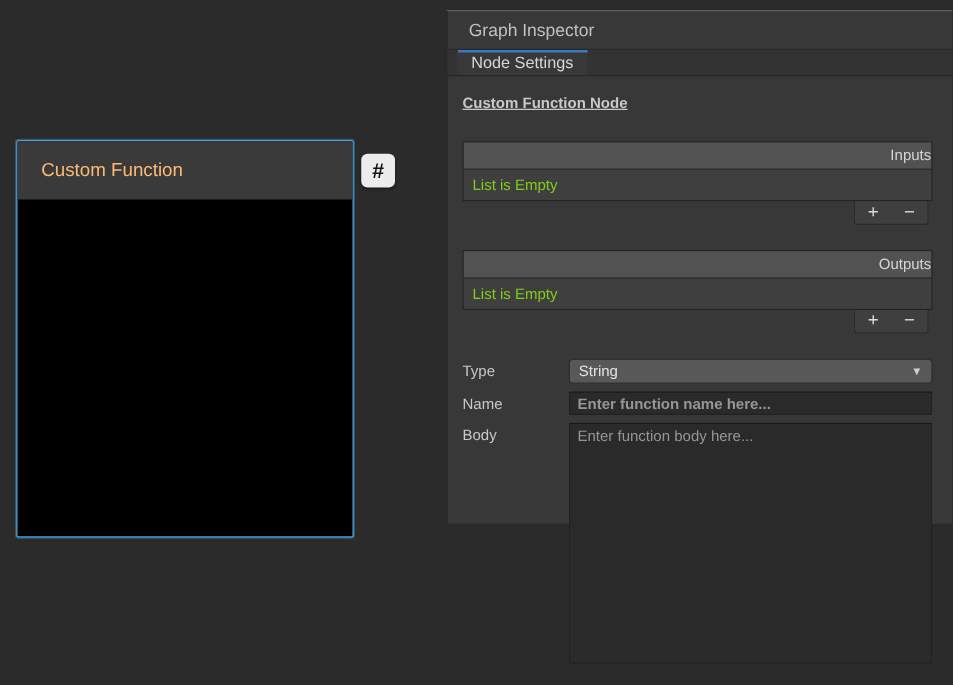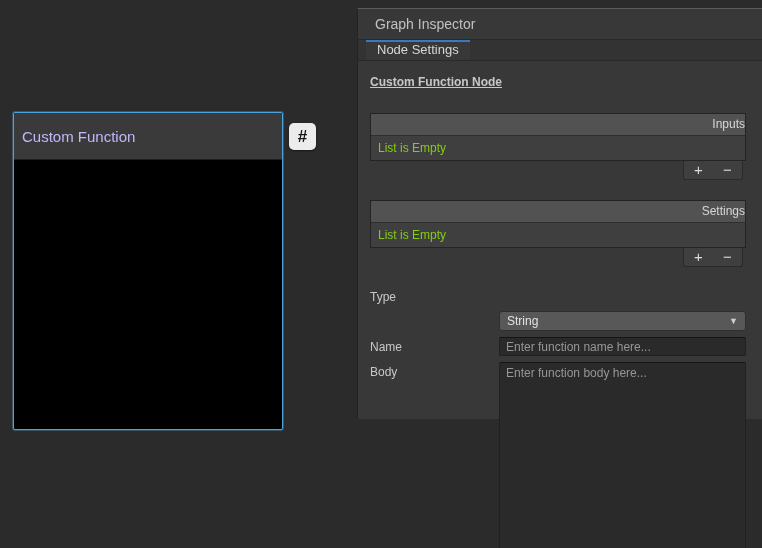--- a/index.html
+++ b/index.html
@@ -15,22 +15,22 @@
     position:absolute; left:13px; top:112px;
     width:270px; height:318px;
     background:#000;
     border:1px solid #4aa3df;
     border-radius:2px;
     box-shadow:0 0 0 1px rgba(74,163,223,.35);
   }
   .node-title {
     height:47px; line-height:47px;
     background:#3a3a3a;
-    color:#c4b5fd; font-size:15px;
-    padding-left:8px;
+    color:#fdba74; font-size:15px;
+    padding-left:19px;
     border-bottom:1px solid #1e1e1e;
     border-radius:1px 1px 0 0;
     user-select:none;
   }
   .node-badge {
     position:absolute; left:289px; top:123px;
     width:27px; height:27px;
     background:#ececec; color:#141414;
     border-radius:5px;
     display:flex; align-items:center; justify-content:center;
@@ -115,51 +115,49 @@
     flex:1;
     color:#dcdcdc; font-size:15px; line-height:17px;
     text-align:center;
     cursor:default;
   }
 
   
   .field-row {
     display:flex; align-items:flex-start;
     margin-bottom:6px;
-    gap:44px;
   }
   .field-label {
     width:85px; flex:none;
     color:#c8c8c8; font-size:12px;
     padding-top:3px;
   }
   .dropdown {
     flex:1; height:20px;
     background:#585858;
     border:1px solid #2f2f2f;
     border-radius:3px;
     display:flex; align-items:center; justify-content:space-between;
     padding:0 7px;
     color:#e2e2e2; font-size:12px;
     cursor:default;
-    margin-top:24px;
   }
   .dropdown .arrow { color:#cfcfcf; font-size:9px; }
   .text-input, .text-area {
     flex:1;
     background:#2a2a2a;
     border:1px solid #212121;
     border-top-color:#141414;
     border-radius:2px;
     color:#d2d2d2; font-size:12px;
     font-family:"Liberation Sans", sans-serif;
     padding:0 6px;
     outline:none;
   }
-  .text-input { height:19px; }
+  .text-input { height:19px;font-weight:bold; }
   .text-area {
     height:193px;
     resize:none;
     padding:3px 6px;
   }
   .text-input::placeholder, .text-area::placeholder { color:#969696; opacity:1; }
 </style>
 </head>
 <body>
 
@@ -190,21 +188,21 @@
       <div class="rlist-footer">
         <div class="rlist-btns">
           <div class="rlist-btn">+</div>
           <div class="rlist-btn">−</div>
         </div>
       </div>
     </div>
 
     <div class="rlist">
       <div class="rlist-box">
-        <div class="rlist-header">Settings</div>
+        <div class="rlist-header">Outputs</div>
         <div class="rlist-row">List is Empty</div>
       </div>
       <div class="rlist-footer">
         <div class="rlist-btns">
           <div class="rlist-btn">+</div>
           <div class="rlist-btn">−</div>
         </div>
       </div>
     </div>
 

